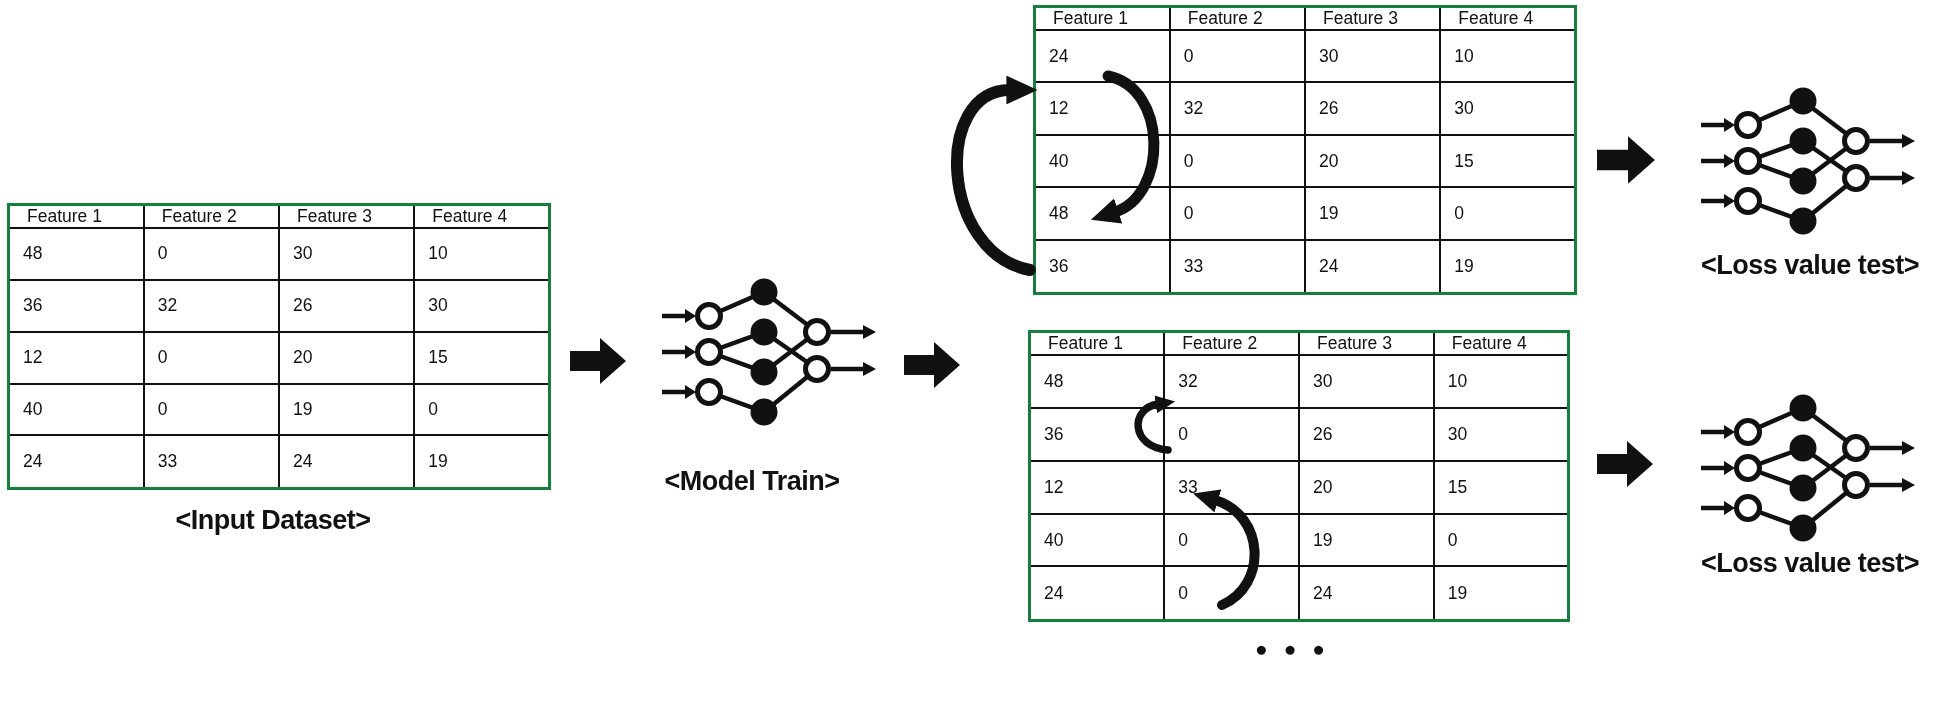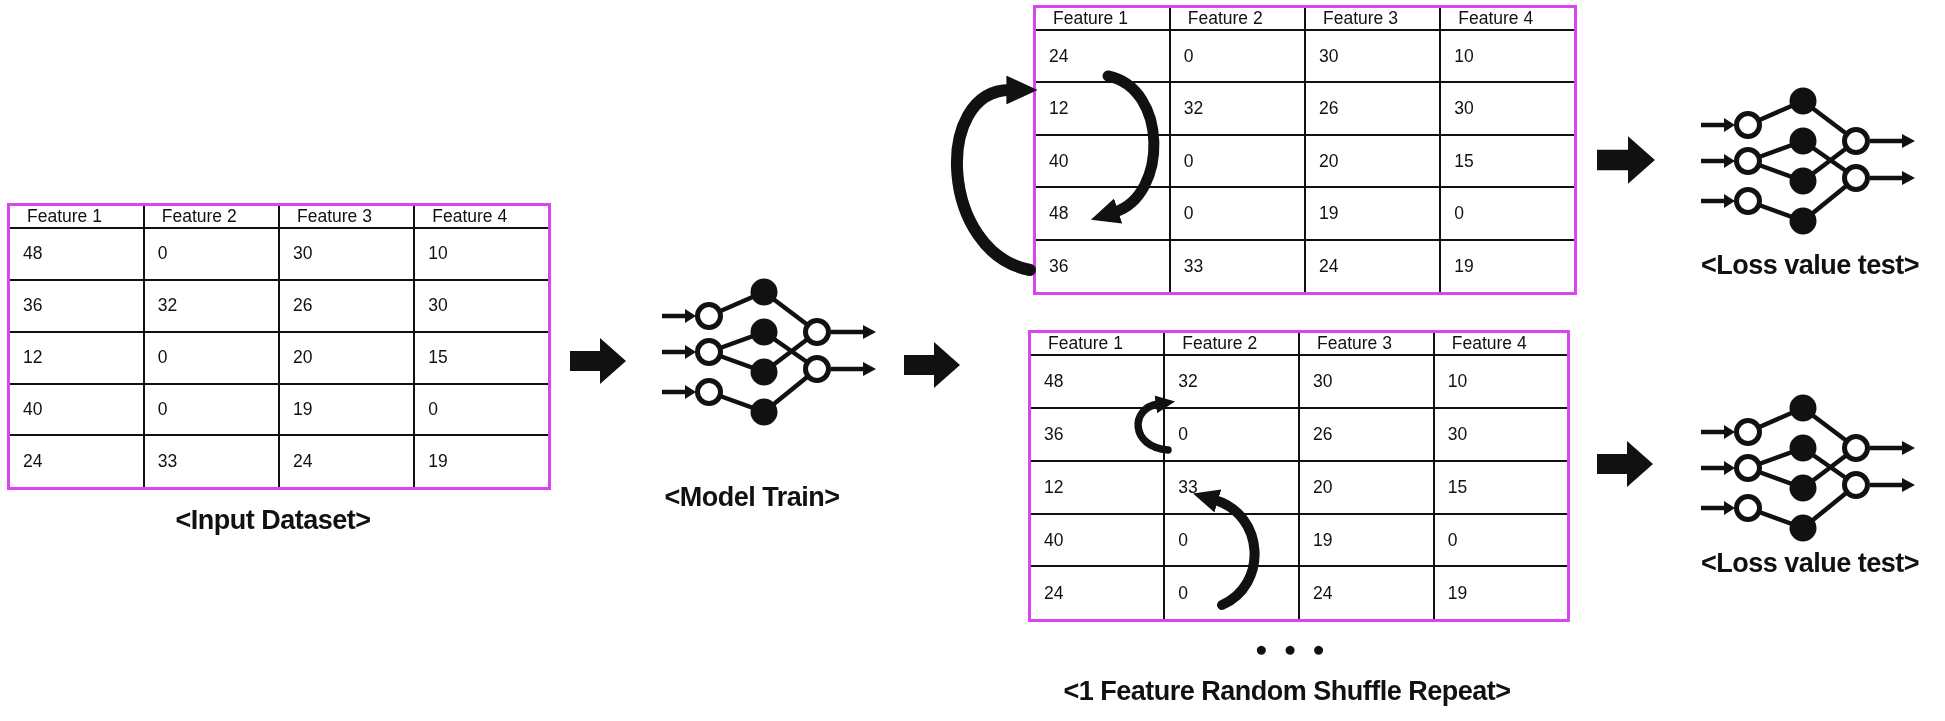--- a/index.html
+++ b/index.html
@@ -2,21 +2,21 @@
 <html><head>
 <meta charset="utf-8">
 <style>
   html,body{margin:0;padding:0;background:#fff;}
   .canvas{
     position:relative;width:1945px;height:721px;background:#fff;
     font-family:"Liberation Sans",sans-serif;color:#111;overflow:hidden;
   }
   .abs{position:absolute;}
   .tbl table{width:100%;height:100%;border-collapse:collapse;table-layout:fixed;
-    border:3px solid #d946ef;background:#fff;}
+    border:3px solid #15803d;background:#fff;}
   .tbl th,.tbl td{border:2px solid #111;font-size:17.5px;font-weight:400;
     text-align:left;vertical-align:middle;padding:0 4px 0 13px;color:#111;
     overflow:hidden;white-space:nowrap;}
   .tbl th{padding-left:17px;}
   .caption{font-weight:700;font-size:27px;line-height:1.15;text-align:center;
     color:#111;letter-spacing:-0.5px;white-space:nowrap;}
   .ellipsis{font-size:21px;font-weight:700;letter-spacing:16px;text-align:center;color:#111;}
   svg{display:block;}
   .defs-holder{position:absolute;width:0;height:0;overflow:hidden;}
 </style>
@@ -114,21 +114,21 @@
     </div>
   <div class="abs caption" style="left:20px;top:505px;width:506px">&lt;Input Dataset&gt;</div>
 
   <svg class="abs" style="left:570px;top:335px" width="58" height="52">
       <use href="#flowarrow"></use>
     </svg>
 
   <svg class="abs" style="left:661px;top:276px" width="216" height="152">
       <use href="#nn"></use>
     </svg>
-  <div class="abs caption" style="left:597px;top:482px;width:310px">&lt;Model Train&gt;</div>
+  <div class="abs caption" style="left:597px;top:466px;width:310px">&lt;Model Train&gt;</div>
 
   <svg class="abs" style="left:903px;top:339px" width="60" height="52">
       <use href="#flowarrow"></use>
     </svg>
 
   <div class="abs tbl" style="left:1033px;top:5px;width:544px;height:290px">
       <table>
         <thead>
           <tr>
             <th>Feature 1</th>
@@ -247,15 +247,14 @@
 
   <svg class="abs" style="left:1597px;top:438px" width="58" height="52">
       <use href="#flowarrow"></use>
     </svg>
   <svg class="abs" style="left:1700px;top:392px" width="216" height="152">
       <use href="#nn"></use>
     </svg>
   <div class="abs caption" style="left:1657px;top:548px;width:306px">&lt;Loss value test&gt;</div>
 
   <div class="abs ellipsis" style="left:1223px;top:637px;width:150px">●●●</div>
-  <div class="abs caption" style="left:983px;top:676px;width:608px">&lt;1 Feature Random Shuffle Repeat&gt;</div>
 
 </div>
 
 </body></html>

